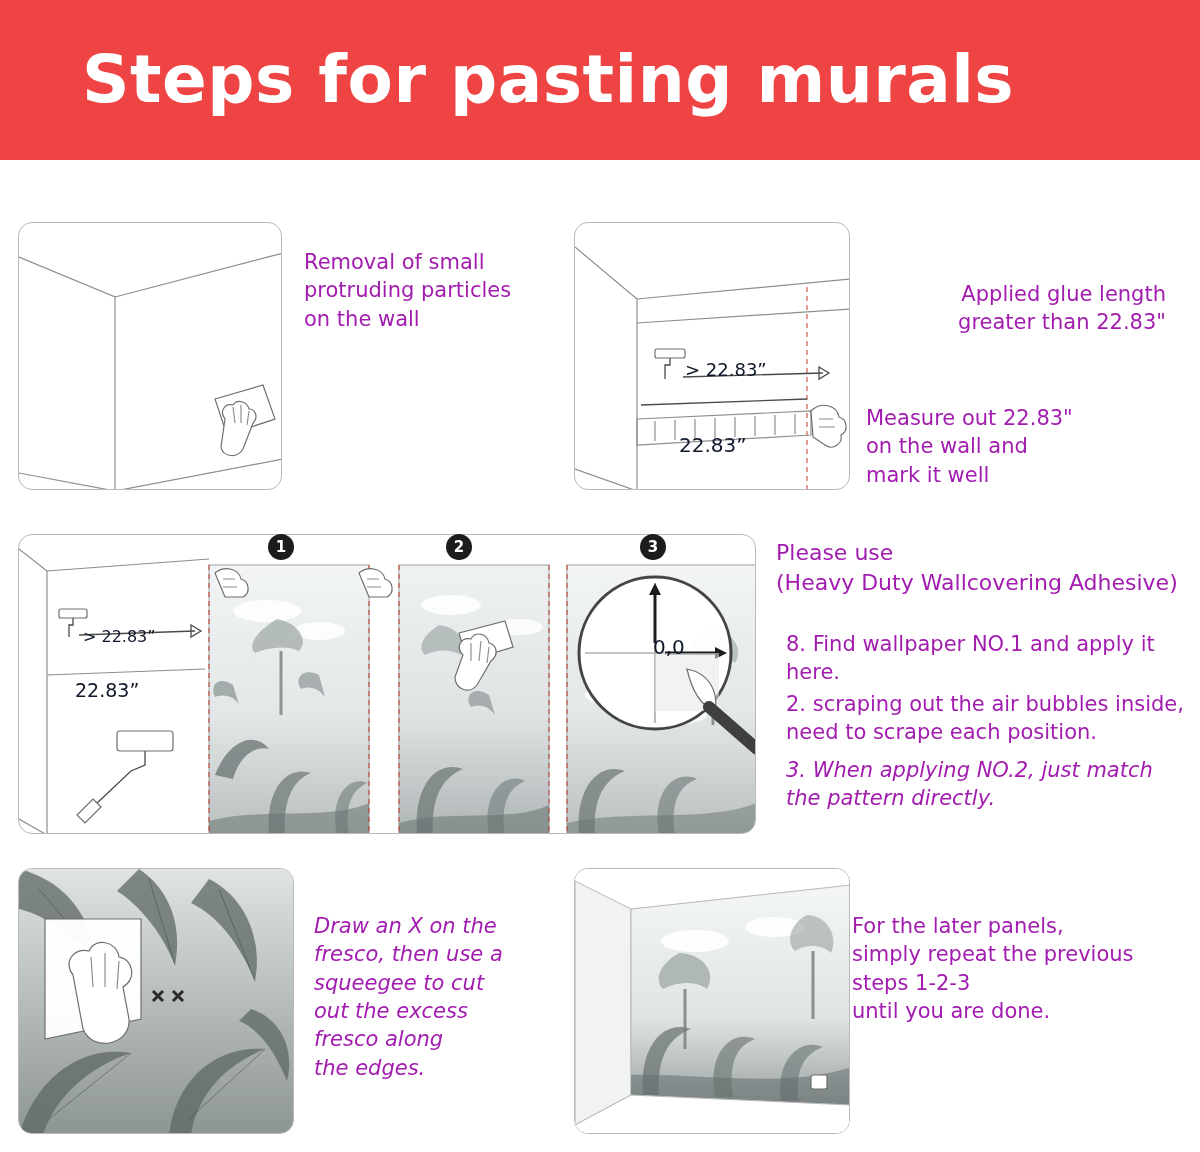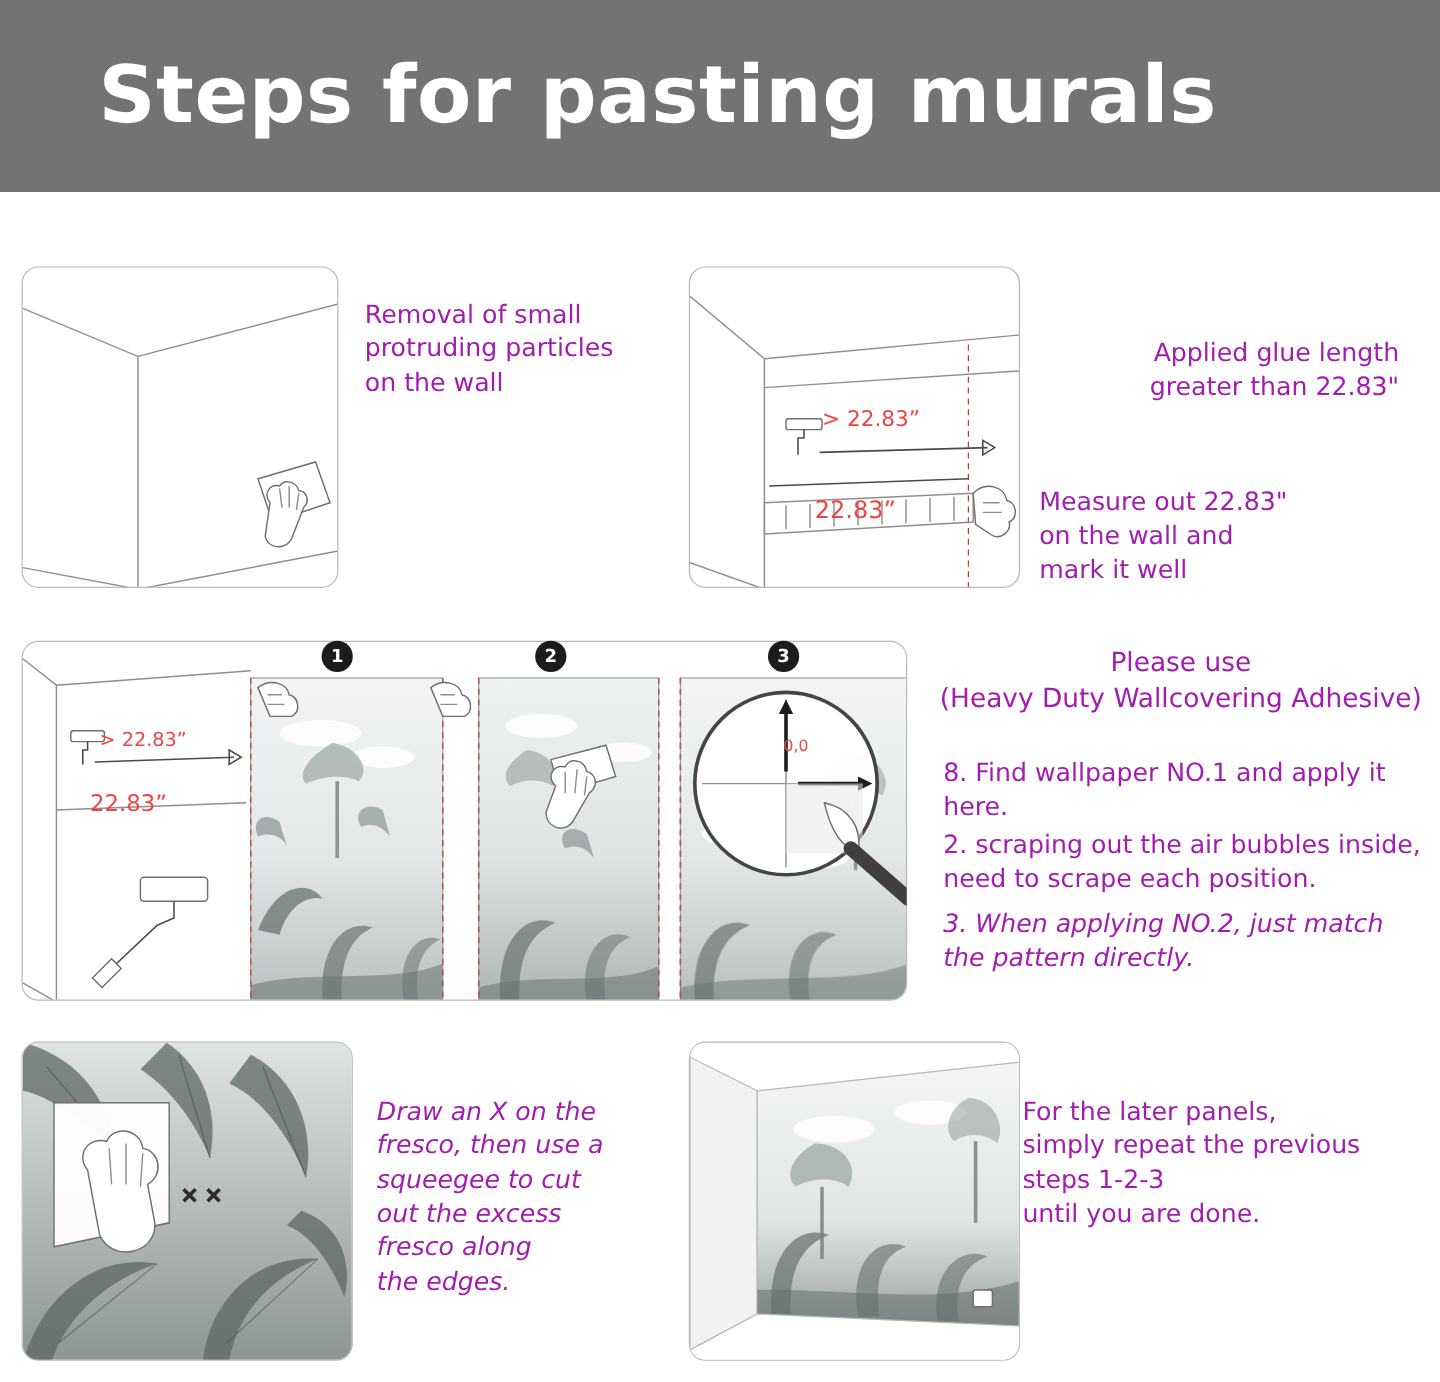--- a/index.html
+++ b/index.html
@@ -15,21 +15,21 @@
     overflow: hidden;
     position: relative;
   }
 
   
   .header-bar {
     position: absolute;
     left: 0; top: 0;
     width: 1200px;
     height: 160px;
-    background: #737373;
+    background: #ef4444;
     display: flex;
     align-items: center;
     padding-left: 82px;
     box-sizing: border-box;
   }
   .header-title {
     color: #ffffff;
     font-size: 66px;
     font-weight: bold;
     letter-spacing: 0.5px;
@@ -68,21 +68,21 @@
   #panel-step4 { left: 18px; top: 868px; width: 276px; height: 266px; }
 
   
   #panel-step5 { left: 574px; top: 868px; width: 276px; height: 266px; }
 
   
   #cap-step1 { left: 304px; top: 248px; width: 250px; }
   #cap-step2a { left: 866px; top: 280px; width: 300px; text-align: right; }
   #cap-step2b { left: 866px; top: 404px; width: 300px; }
 
-  #cap-use-title { left: 776px; top: 538px; width: 416px; text-align: center; }
+  #cap-use-title { left: 776px; top: 538px; width: 416px; text-align: left; }
   #cap-list1 { left: 786px; top: 630px; width: 408px; }
   #cap-list2 { left: 786px; top: 690px; width: 400px; }
   #cap-list3 { left: 786px; top: 756px; width: 400px; font-style: italic; }
 
   #cap-step4 { left: 314px; top: 912px; width: 240px; font-style: italic; }
   #cap-step5 { left: 852px; top: 912px; width: 320px; }
 
   
   .step-badge {
     position: absolute;
@@ -98,22 +98,23 @@
     z-index: 6;
   }
   #badge-1 { left: 268px; top: 534px; }
   #badge-2 { left: 446px; top: 534px; }
   #badge-3 { left: 640px; top: 534px; }
 
   
   .measure-label {
     position: absolute;
     font-size: 18px;
-    color: #ef4444;
+    color: #0f172a;
     white-space: nowrap;
+    margin-top: 20px;
   }
   .measure-label.sm { font-size: 16px; }
 
   svg { display: block; }
   .ln { fill: none; stroke: #8e8e8e; stroke-width: 1.2; }
   .ln-d { fill: none; stroke: #4a4a4a; stroke-width: 1.3; }
   .ln-red { fill: none; stroke: #c0392b; stroke-width: 1; stroke-dasharray: 5 4; }
   .fill-w { fill: #ffffff; stroke: #6e6e6e; stroke-width: 1.2; }
 </style>
 </head>
@@ -269,21 +270,21 @@
     <path d="M708 118 L696 112 L696 124 Z" fill="#1d1d1d"></path>
     <path d="M560 112 L620 112 M636 128 L636 186" stroke="#1d1d1d" stroke-width="3" fill="none" opacity="0"></path>
 
     <path d="M636 118 L700 118 L700 176 L636 176 Z" fill="#e6eaea" opacity="0.55"></path>
     <path class="fill-w" d="M668 134 C688 138 700 154 696 176 C680 170 672 152 668 134 Z"></path>
 
     <path d="M690 172 L738 214" stroke="#3f3f3f" stroke-width="12" stroke-linecap="round" fill="none"></path>
   </svg>
   <div class="measure-label sm" style="left:64px; top:72px;">&gt; 22.83”</div>
   <div class="measure-label" style="left:56px; top:124px; font-size:19px;">22.83”</div>
-  <div class="measure-label" style="left:634px; top:80px; font-size:13px;">0,0</div>
+  <div class="measure-label" style="left:634px; top:80px; font-size:20px;">0,0</div>
 </div>
 
 <div class="step-badge" id="badge-1">1</div>
 <div class="step-badge" id="badge-2">2</div>
 <div class="step-badge" id="badge-3">3</div>
 
 <div class="caption" id="cap-use-title" style="font-size:22px;">Please use
 (Heavy Duty Wallcovering Adhesive)</div>
 <div class="caption" id="cap-list1">8. Find wallpaper NO.1 and apply it here.</div>
 <div class="caption" id="cap-list2">2. scraping out the air bubbles inside,

